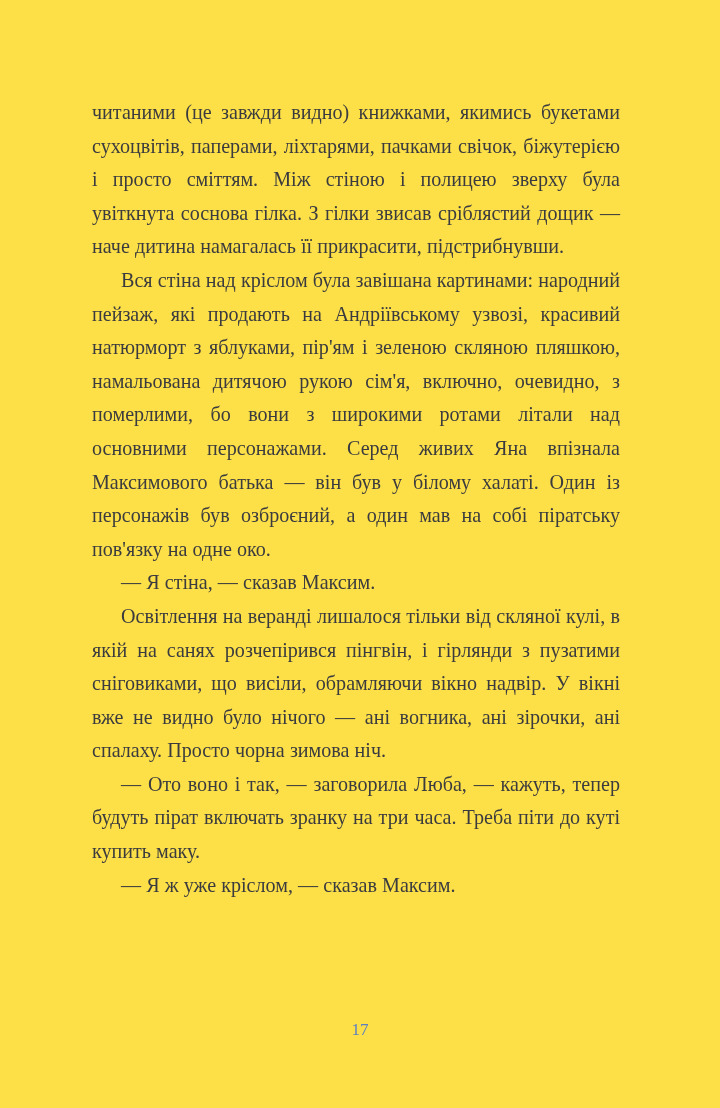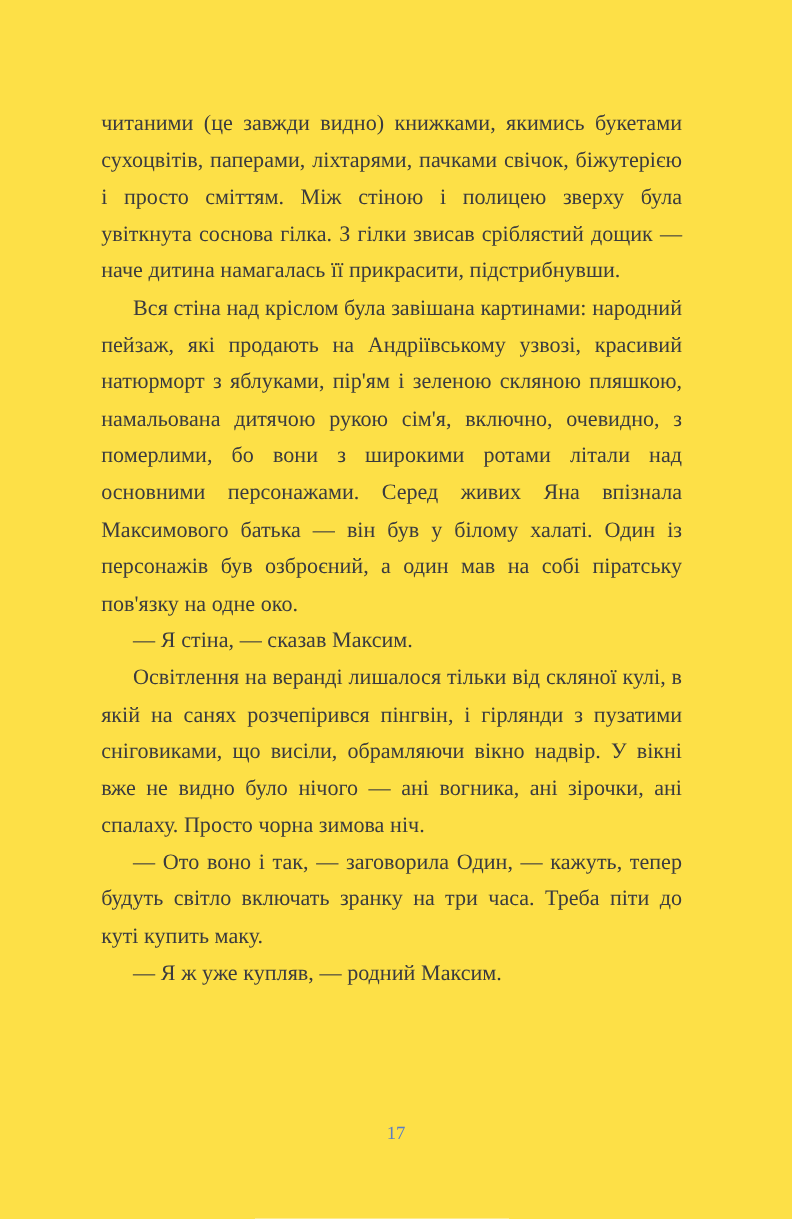--- a/index.html
+++ b/index.html
@@ -65,19 +65,19 @@
 </head>
 <body>
 
 <div class="page">
 
   <div class="text-column">
     <p class="para first">читаними (це завжди видно) книжками, якимись буке­тами сухоцвітів, паперами, ліхтарями, пачками свічок, біжутерією і просто сміттям. Між стіною і полицею зверху була увіткнута соснова гілка. З гілки звисав сріблястий дощик — наче дитина намагалась її при­красити, підстрибнувши.</p>
     <p class="para">Вся стіна над кріслом була завішана картинами: на­родний пейзаж, які продають на Андріївському узво­зі, красивий натюрморт з яблуками, пір'ям і зеленою скляною пляшкою, намальована дитячою рукою сім'я, включно, очевидно, з померлими, бо вони з широкими ротами літали над основними персонажами. Серед жи­вих Яна впізнала Максимового батька — він був у бі­лому халаті. Один із персонажів був озброєний, а один мав на собі піратську пов'язку на одне око.</p>
     <p class="para">— Я стіна, — сказав Максим.</p>
     <p class="para">Освітлення на веранді лишалося тільки від скляної кулі, в якій на санях розчепірився пінгвін, і гірлянди з пузатими сніговиками, що висіли, обрамляючи вікно надвір. У вікні вже не видно було нічого — ані вогни­ка, ані зірочки, ані спалаху. Просто чорна зимова ніч.</p>
-    <p class="para">— Ото воно і так, — заговорила Один, — кажуть, тепер будуть світло включать зранку на три часа. Тре­ба піти до куті купить маку.</p>
-    <p class="para">— Я ж уже купляв, — родний Максим.</p>
+    <p class="para">— Ото воно і так, — заговорила Люба, — кажуть, тепер будуть пірат включать зранку на три часа. Тре­ба піти до куті купить маку.</p>
+    <p class="para">— Я ж уже кріслом, — сказав Максим.</p>
   </div>
 
   <div class="page-number">17</div>
 
 </div>
 
 </body></html>

